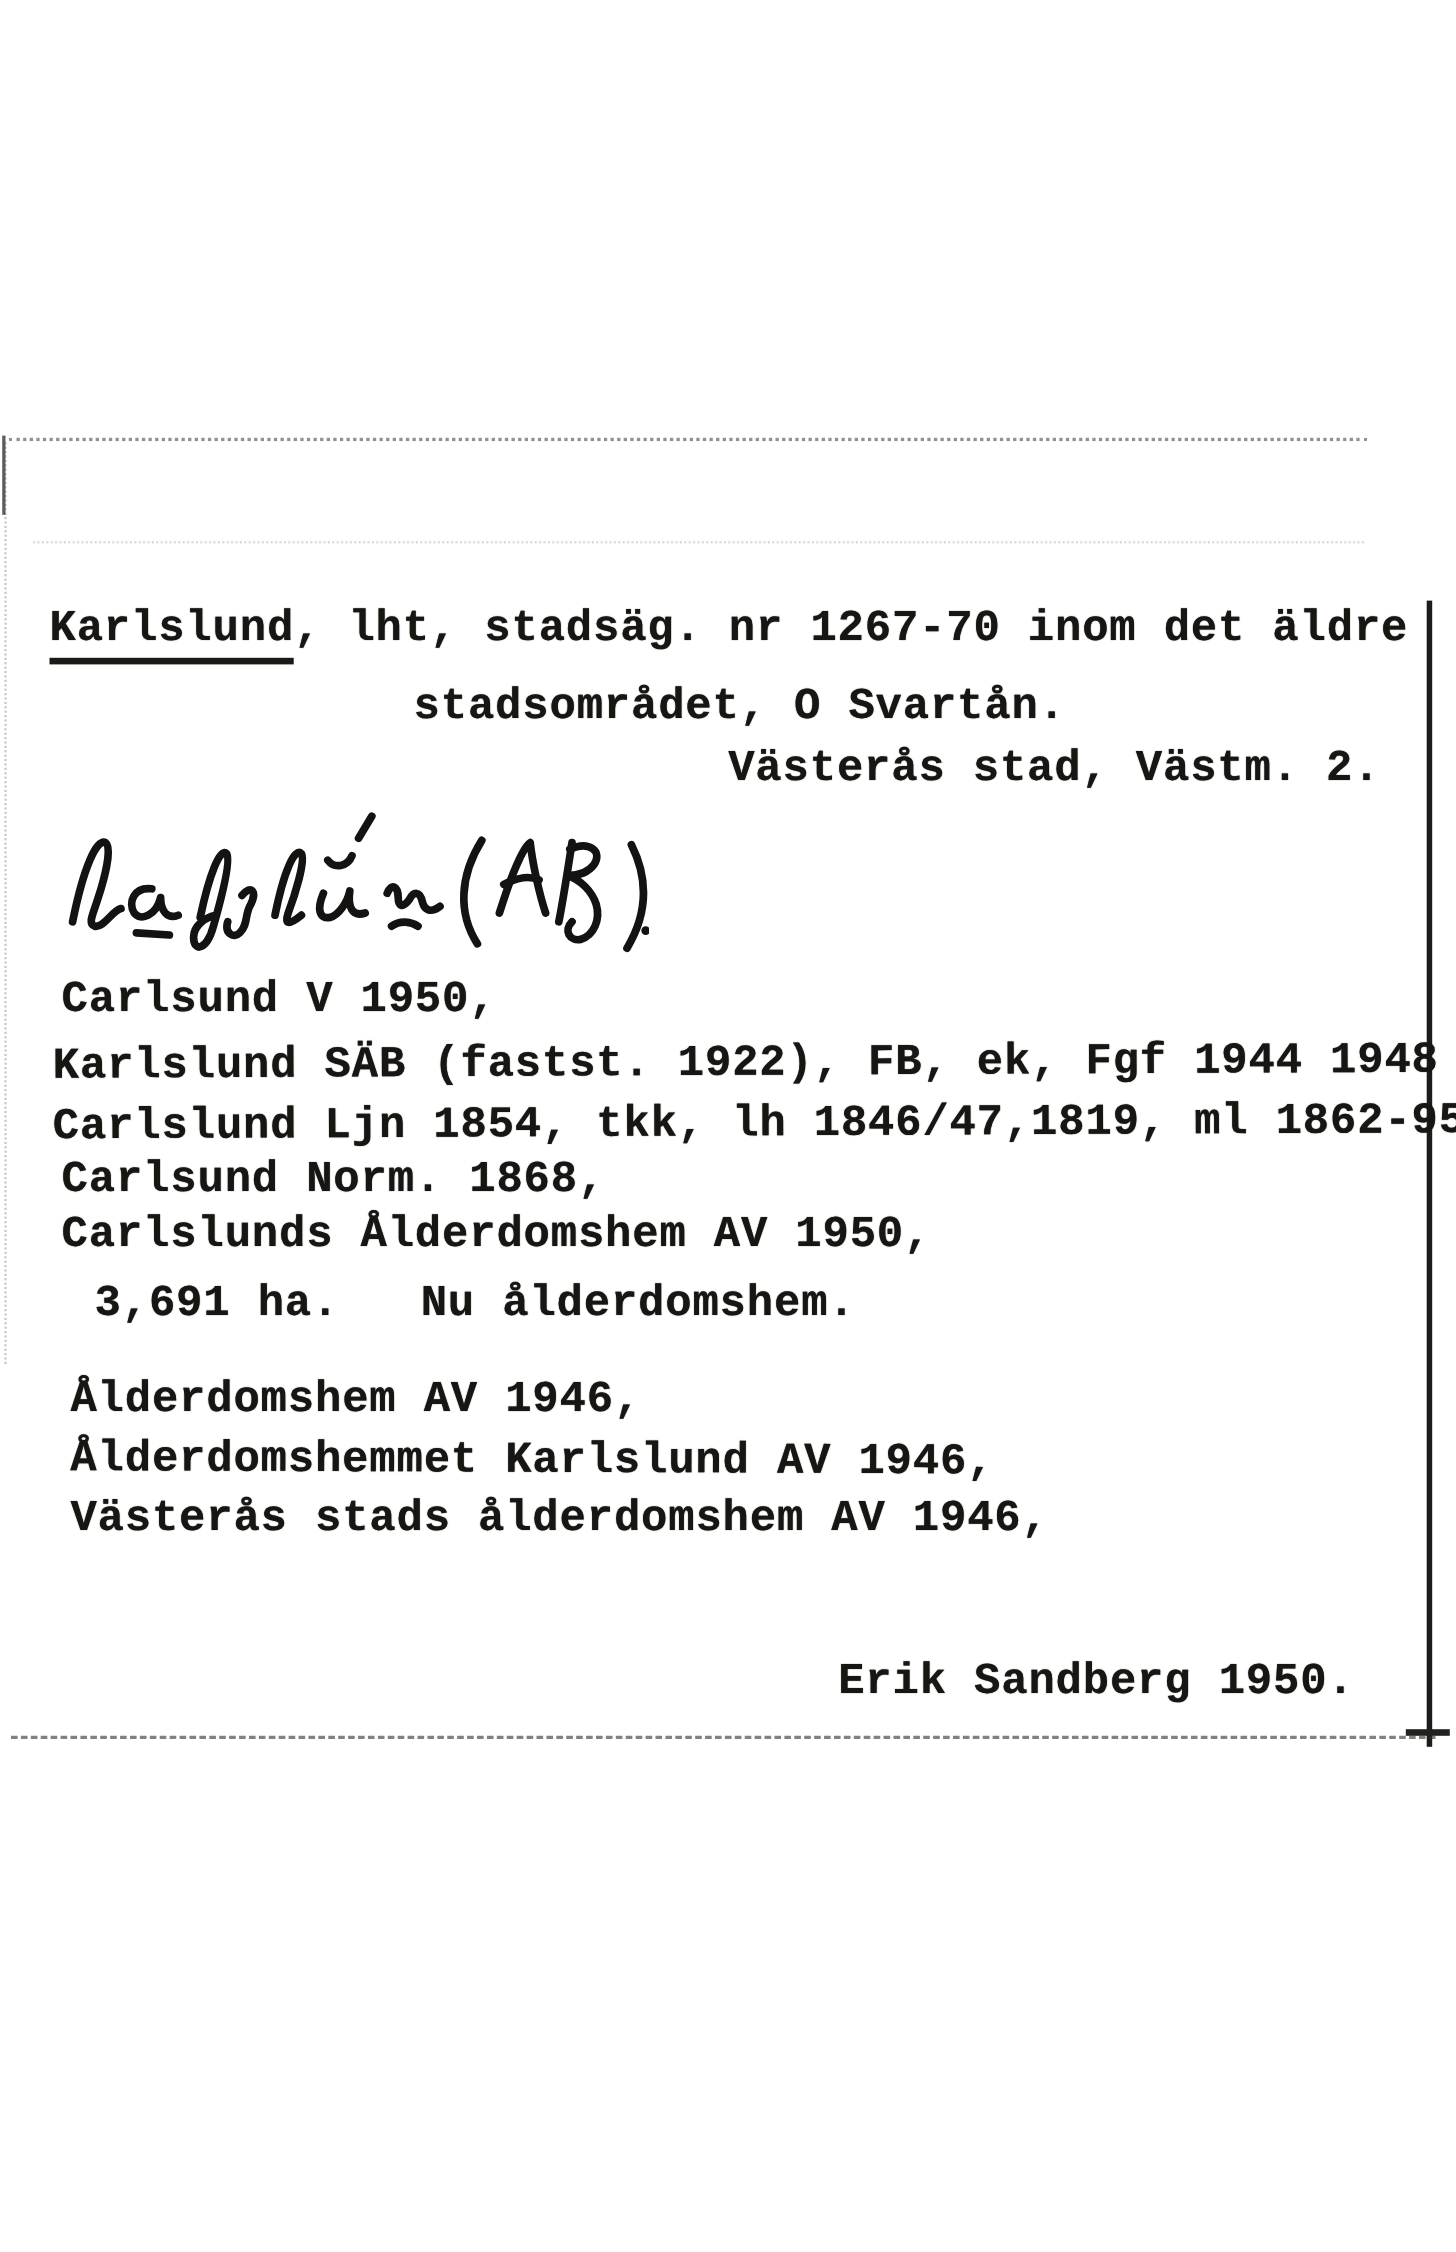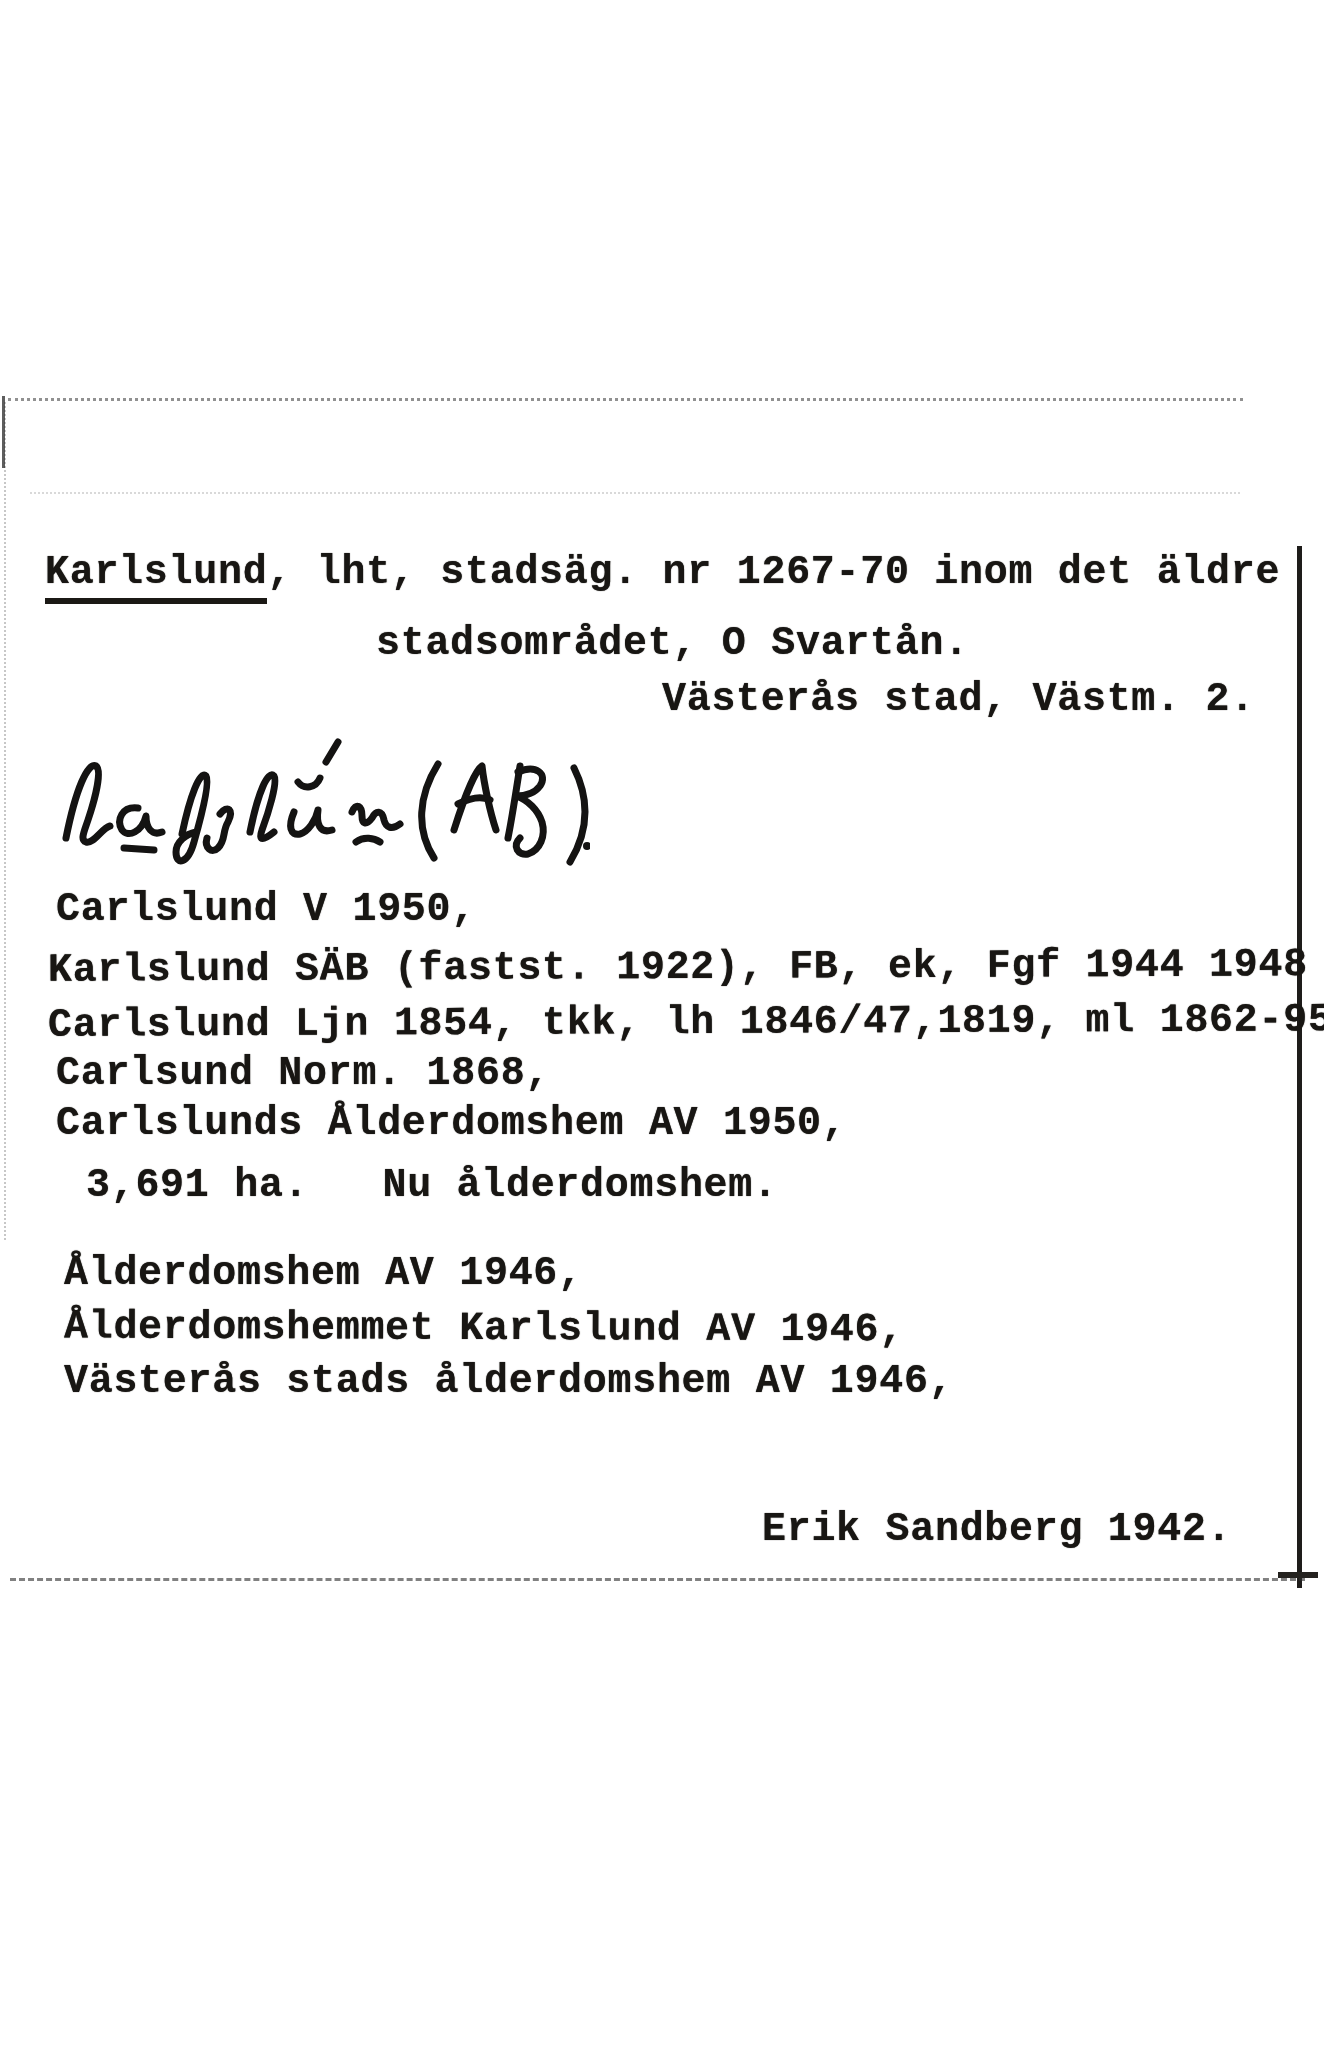--- a/index.html
+++ b/index.html
@@ -92,24 +92,24 @@
     <path class="ink" d="M388,38 C368,70 366,104 384,132"></path>
     <path class="ink" d="M404,104 C416,66 426,44 432,40 C434,58 440,86 446,104"></path>
     <path class="ink" d="M408,78 C420,72 432,70 440,74"></path>
     <path class="ink" d="M470,40 C466,66 462,92 458,112"></path>
     <path class="ink" d="M468,46 C486,38 498,48 490,60 C484,68 474,70 466,70 C478,74 488,84 492,96 C496,110 490,124 478,128 C468,130 462,120 470,112"></path>
     <path class="ink" d="M524,42 C540,74 538,106 520,136"></path>
     <circle cx="537" cy="120" r="4" fill="#141312"></circle>
   </svg>
 </div>
 
-<div class="tw" style="left:56px; top:886px;">Carlslund V 1950,</div>
+<div class="tw" style="left:56px; top:886px;">Carlsund V 1950,</div>
 <div class="tw tilt-a" style="left:48px; top:944px;">Karlslund SÄB (fastst. 1922), FB, ek, Fgf 1944 1948</div>
 <div class="tw tilt-a" style="left:48px; top:999px;">Carlslund Ljn 1854, tkk, lh 1846/47,1819, ml 1862-95,</div>
 <div class="tw" style="left:56px; top:1050px;">Carlsund Norm. 1868,</div>
 <div class="tw" style="left:56px; top:1062px;margin-top:38px;">Carlslunds Ålderdomshem AV 1950,</div>
 <div class="tw" style="left:42px; top:1162px;margin-left:44px;">3,691 ha.   Nu ålderdomshem.</div>
 
 <div class="tw" style="left:64px; top:1250px;">Ålderdomshem AV 1946,</div>
 <div class="tw tilt-b" style="left:64px; top:1305px;">Ålderdomshemmet Karlslund AV 1946,</div>
 <div class="tw" style="left:64px; top:1358px;text-align:right;">Västerås stads ålderdomshem AV 1946,</div>
 
-<div class="tw" style="left:762px; top:1506px;">Erik Sandberg 1942.</div>
+<div class="tw" style="left:762px; top:1506px;">Erik Sandberg 1950.</div>
 
 </body></html>

